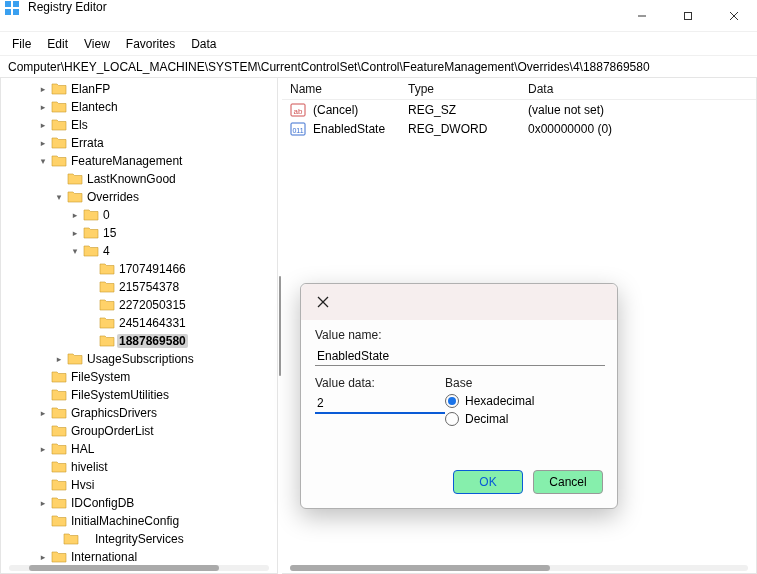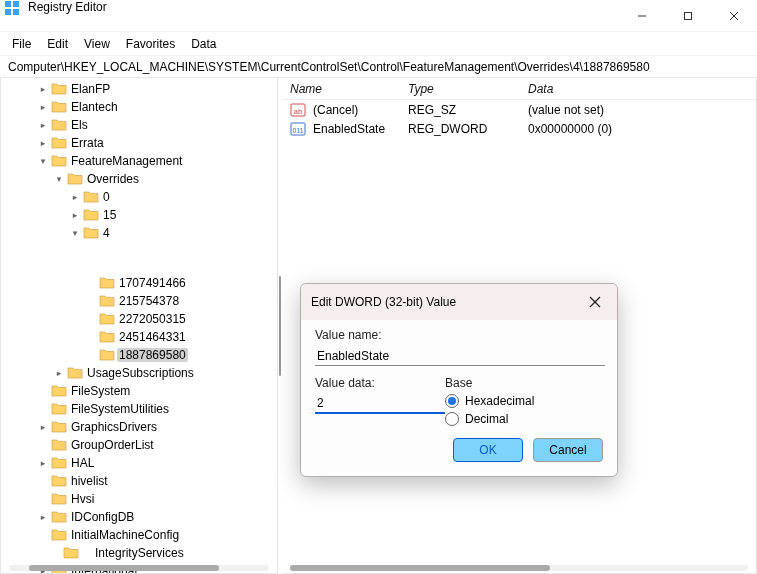--- a/index.html
+++ b/index.html
@@ -20,21 +20,21 @@
 .tree-pane { width: 278px; border: 1px solid #e5e5e5; border-top: none; overflow-y: auto; overflow-x: hidden; padding: 2px 0 2px 2px; position: relative; }
 .list-pane { flex: 1; border: 1px solid #e5e5e5; border-left: none; border-top: none; position: relative; }
 
 .tree-row { display: flex; align-items: center; height: 18px; font-size: 12px; white-space: nowrap; cursor: default; }
 .tree-row .chev { width: 16px; text-align: center; color: #666; font-size: 9px; display: inline-block; }
 .tree-row .folder-icon { width: 16px; height: 16px; display: inline-flex; align-items: center; justify-content: center; margin-right: 2px; }
 .tree-row .label { padding: 0 2px; }
 .tree-row.selected .label { background: #d1d1d1; border-radius: 2px; }
 
 .list-header { display: flex; height: 22px; align-items: center; border-bottom: 1px solid #eee; font-size: 12px; }
-.list-header .col { padding-left: 8px; color: #111; font-style: italic; }
+.list-header .col { padding-left: 8px; color: #111; }
 .col-name { width: 118px; }
 .col-type { width: 120px; }
 .col-data { flex: 1; }
 
 .list-row { display: flex; height: 19px; align-items: center; font-size: 12px; }
 .list-row .col { padding-left: 8px; display: flex; align-items: center; gap: 4px; }
 .val-icon { width: 19px; height: 16px; display: inline-flex; flex-shrink: 0; }
 
 .resizer { width: 4px; background: transparent; position: relative; }
 .resizer::after { content:""; position:absolute; top:40%; bottom:40%; left:1px; width:2px; background:#999; border-radius:2px; }
@@ -50,21 +50,21 @@
 .dialog-body { padding: 8px 14px 12px; font-size: 12px; }
 .dialog-body .field-label { margin-bottom: 4px; color:#222; }
 .dialog-body .ro-input { width: 290px; height: 20px; border:none; border-bottom: 1px solid #888; background: transparent; font-size: 12px; padding: 0 2px; margin-bottom: 10px; }
 .dialog-body .row2 { display:flex; }
 .dialog-body .vd-input { width: 130px; height: 20px; border:none; border-bottom: 2px solid #0a5bd6; background: transparent; font-size: 12px; padding: 0 2px; outline:none; }
 .dialog-body .base { flex:1; }
 .dialog-body .radio-row { display:flex; align-items:flex-end; gap:6px; margin-top:4px; font-size:12px; }
 .dialog-body .radio { width:14px; height:14px; border:1px solid #666; border-radius:50%; display:inline-flex; align-items:center; justify-content:center; }
 .dialog-body .radio.checked::after { content:""; width:8px; height:8px; background:#1a73e8; border-radius:50%; }
 .dialog-buttons { display:flex; justify-content:flex-end; gap:10px; padding: 0 14px 14px; }
-.dialog-buttons .btn { width: 70px; height: 24px; border:1px solid #999; background:#7dd3fc; border-radius:4px; font-size:12px; display:flex; align-items:center; justify-content:center; cursor:default; }
+.dialog-buttons .btn { width: 70px; height: 24px; border:1px solid #999; background:#86efac; border-radius:4px; font-size:12px; display:flex; align-items:center; justify-content:center; cursor:default;margin-top:32px; }
 .dialog-buttons .btn.primary { border-color:#0a5bd6; color:#0a5bd6; }
 
 svg { display:block; }
 </style>
 </head>
 <body>
 
 <div class="titlebar">
   <span class="app-icon">
     <svg viewBox="0 0 16 16">
@@ -147,20 +147,29 @@
       <div class="tree-row" style="padding-left: 32px;">
         <span class="chev">▾</span>
         <span class="folder-icon">
           <svg width="16" height="16" viewBox="0 0 16 16">
             <path d="M1 3h5l1.5 1.5H15V13H1z" fill="#ffd269" stroke="#c99a2e" stroke-width="0.6"></path>
           </svg>
         </span>
         <span class="label">FeatureManagement</span>
       </div>
       <div class="tree-row" style="padding-left: 48px;">
+        <span class="chev"></span>
+        <span class="folder-icon">
+          <svg width="16" height="16" viewBox="0 0 16 16">
+            <path d="M1 3h5l1.5 1.5H15V13H1z" fill="#ffd269" stroke="#c99a2e" stroke-width="0.6"></path>
+          </svg>
+        </span>
+        <span class="label">LastKnownGood</span>
+      </div>
+      <div class="tree-row" style="padding-left: 48px;">
         <span class="chev">▾</span>
         <span class="folder-icon">
           <svg width="16" height="16" viewBox="0 0 16 16">
             <path d="M1 3h5l1.5 1.5H15V13H1z" fill="#ffd269" stroke="#c99a2e" stroke-width="0.6"></path>
           </svg>
         </span>
         <span class="label">Overrides</span>
       </div>
       <div class="tree-row" style="padding-left: 64px;">
         <span class="chev">▸</span>
@@ -182,21 +191,21 @@
       </div>
       <div class="tree-row" style="padding-left: 64px;">
         <span class="chev">▾</span>
         <span class="folder-icon">
           <svg width="16" height="16" viewBox="0 0 16 16">
             <path d="M1 3h5l1.5 1.5H15V13H1z" fill="#ffd269" stroke="#c99a2e" stroke-width="0.6"></path>
           </svg>
         </span>
         <span class="label">4</span>
       </div>
-      <div class="tree-row" style="padding-left: 80px; margin-top: 32px;">
+      <div class="tree-row" style="padding-left: 80px;">
         <span class="chev"></span>
         <span class="folder-icon">
           <svg width="16" height="16" viewBox="0 0 16 16">
             <path d="M1 3h5l1.5 1.5H15V13H1z" fill="#ffd269" stroke="#c99a2e" stroke-width="0.6"></path>
           </svg>
         </span>
         <span class="label">1707491466</span>
       </div>
       <div class="tree-row" style="padding-left: 80px;">
         <span class="chev"></span>
@@ -218,21 +227,21 @@
       </div>
       <div class="tree-row" style="padding-left: 80px;">
         <span class="chev"></span>
         <span class="folder-icon">
           <svg width="16" height="16" viewBox="0 0 16 16">
             <path d="M1 3h5l1.5 1.5H15V13H1z" fill="#ffd269" stroke="#c99a2e" stroke-width="0.6"></path>
           </svg>
         </span>
         <span class="label">2451464331</span>
       </div>
-      <div class="tree-row selected" style="padding-left: 80px;">
+      <div class="tree-row selected" style="padding-left: 80px; font-weight: bold;">
         <span class="chev"></span>
         <span class="folder-icon">
           <svg width="16" height="16" viewBox="0 0 16 16">
             <path d="M1 3h5l1.5 1.5H15V13H1z" fill="#ffd269" stroke="#c99a2e" stroke-width="0.6"></path>
           </svg>
         </span>
         <span class="label">1887869580</span>
       </div>
       <div class="tree-row" style="padding-left: 48px;">
         <span class="chev">▸</span>
@@ -391,21 +400,20 @@
           </div>
         </div>
       </div>
     <div class="scroll-indicator" style="left:8px; right:8px;">
       <div class="scroll-thumb" style="left:0; width:260px;"></div>
     </div>
   </div>
 
   <div class="dialog">
     <div class="dialog-title">
-      <span class="t">Edit DWORD (32-bit) Value</span>
       <span class="close">
         <svg width="12" height="12">
             <line x1="1" y1="1" x2="11" y2="11" stroke="#222" stroke-width="1.2"></line>
             <line x1="11" y1="1" x2="1" y2="11" stroke="#222" stroke-width="1.2"></line>
           </svg>
       </span>
     </div>
     <div class="dialog-body">
       <div class="field-label">Value name:</div>
       <input class="ro-input" readonly="" value="EnabledState" style="">

